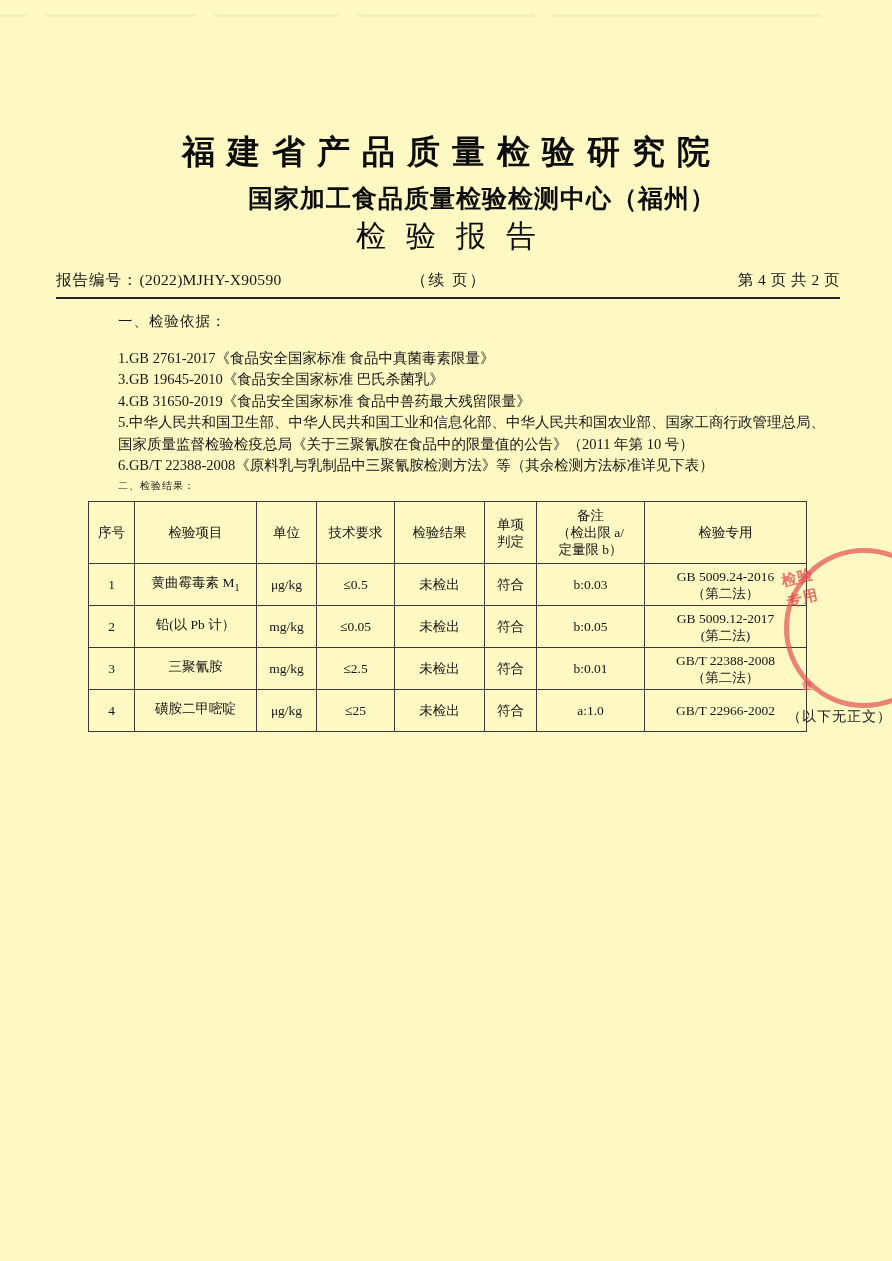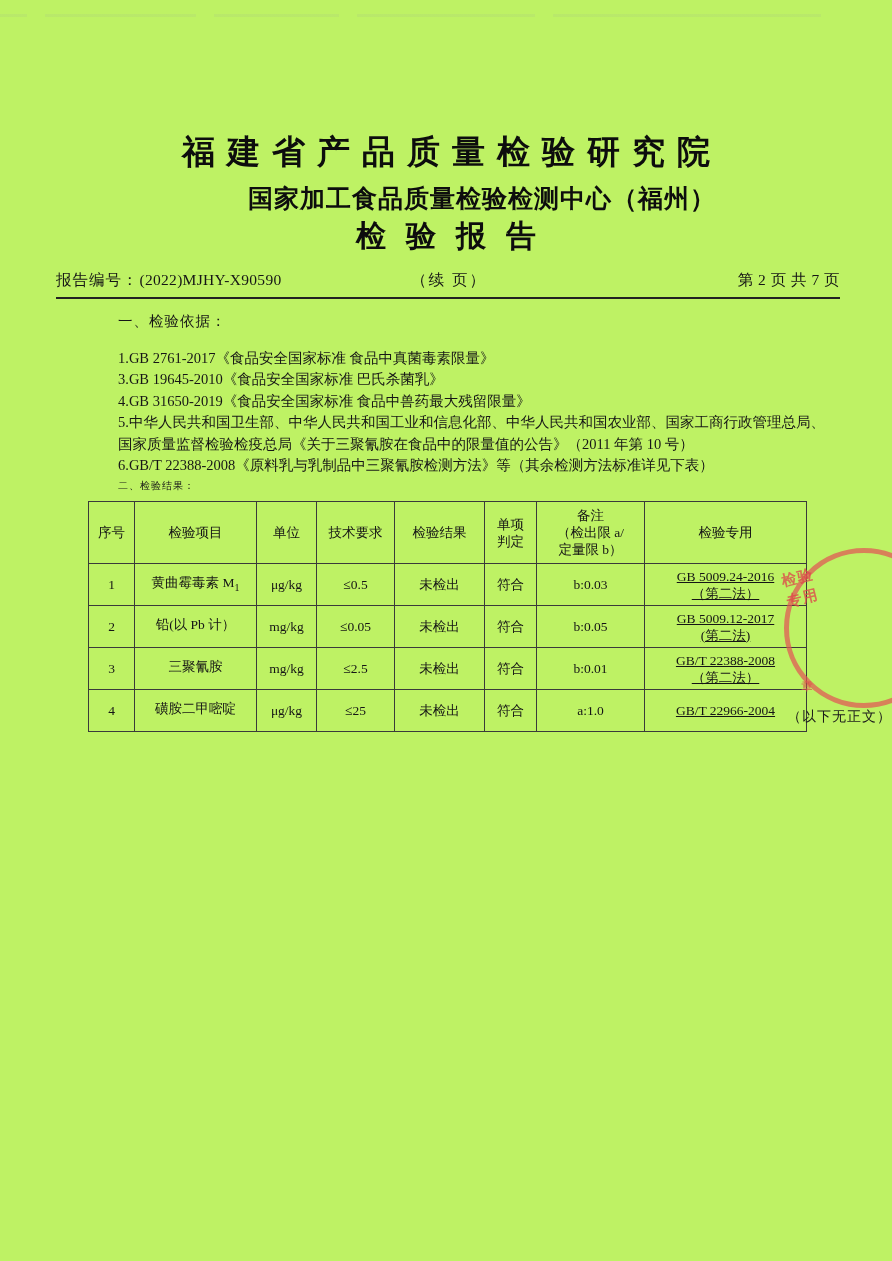--- a/index.html
+++ b/index.html
@@ -10,21 +10,21 @@
   }
   body {
     font-family: "Liberation Serif", "DejaVu Serif", serif;
     color: #1a1a1a;
   }
   #page {
     position: relative;
     width: 892px;
     height: 1261px;
     margin: 0 auto;
-    background: #bef264;
+    background: #fef9c3;
     overflow: hidden;
   }
 
   
   .scan-edge {
     position: absolute;
     top: 14px;
     left: 0;
     width: 892px;
     height: 3px;
@@ -64,21 +64,21 @@
     white-space: nowrap;
     margin-left: 36px;
   }
   .doc-title {
     position: absolute;
     top: 216px;
     left: 0;
     width: 892px;
     text-align: center;
     font-size: 30px;
-    font-weight: bold;
+    font-weight: normal;
     letter-spacing: 20px;
     text-indent: 20px;
     color: #0d0d0d;
     white-space: nowrap;
   }
 
   
   .meta-row {
     position: absolute;
     top: 270px;
@@ -169,21 +169,21 @@
   .c-no      { width: 46px; }
   .c-item    { width: 122px; }
   .c-unit    { width: 60px; }
   .c-req     { width: 78px; }
   .c-result  { width: 90px; }
   .c-verdict { width: 52px; }
   .c-remark  { width: 108px; }
   .c-method  { width: 162px; }
   .th-two-line { line-height: 16px; }
   .sub { font-size: 10px; vertical-align: sub; }
-  .method-cell { line-height: 16px; text-decoration: underline; }
+  .method-cell { line-height: 16px; }
 
   
   #closing-note {
     position: absolute;
     top: 708px;
     left: 0;
     width: 892px;
     text-align: right;
     font-size: 14px;
     letter-spacing: 1px;
@@ -242,21 +242,21 @@
 
   <div class="org-title">福建省产品质量检验研究院</div>
   <div class="center-title">国家加工食品质量检验检测中心（福州）</div>
   <div class="doc-title">检验报告</div>
 
   <div class="meta-row">
     <span class="meta-left">
       <span class="label">报告编号：</span><span class="value">(2022)MJHY-X90590</span>
     </span>
     <span class="meta-center">（续 页）</span>
-    <span class="meta-right">第 2 页  共 7 页</span>
+    <span class="meta-right">第 4 页  共 2 页</span>
   </div>
   <div class="rule"></div>
 
   <div class="section" id="basis-section">
     <div class="basis-heading">一、检验依据：</div>
     <div class="basis-item">1.GB 2761-2017《食品安全国家标准 食品中真菌毒素限量》</div>
     <div class="basis-item">3.GB 19645-2010《食品安全国家标准 巴氏杀菌乳》</div>
     <div class="basis-item">4.GB 31650-2019《食品安全国家标准 食品中兽药最大残留限量》</div>
     <div class="basis-item hang">5.中华人民共和国卫生部、中华人民共和国工业和信息化部、中华人民共和国农业部、国家工商行政管理总局、国家质量监督检验检疫总局《关于三聚氰胺在食品中的限量值的公告》（2011 年第 10 号）</div>
     <div class="basis-item">6.GB/T 22388-2008《原料乳与乳制品中三聚氰胺检测方法》等（其余检测方法标准详见下表）</div>
@@ -336,21 +336,21 @@
       </tr>
       <tr>
         <td>4</td>
         <td><span>磺胺二甲嘧啶</span><span class="sub"></span></td>
         <td>μg/kg</td>
         <td>≤25</td>
         <td>未检出</td>
         <td>符合</td>
         <td>a:1.0</td>
         <td class="method-cell">
-          <div>GB/T 22966-2004</div>
+          <div>GB/T 22966-2002</div>
           <div></div>
         </td>
       </tr>
     </tbody>
   </table>
 
   <div id="closing-note">（以下无正文）</div>
 
   <div id="seal">
     <div class="ring"></div>

